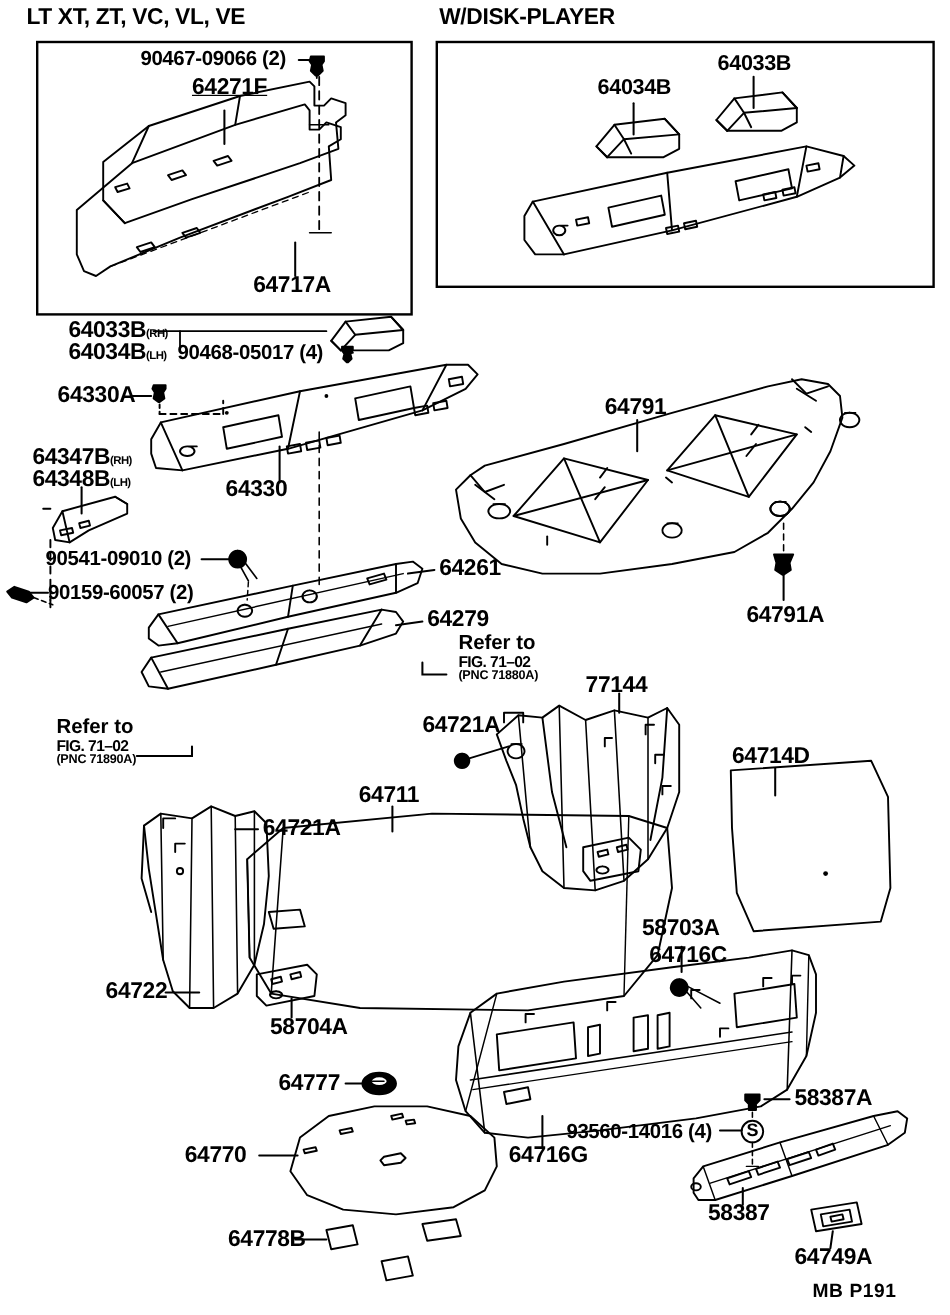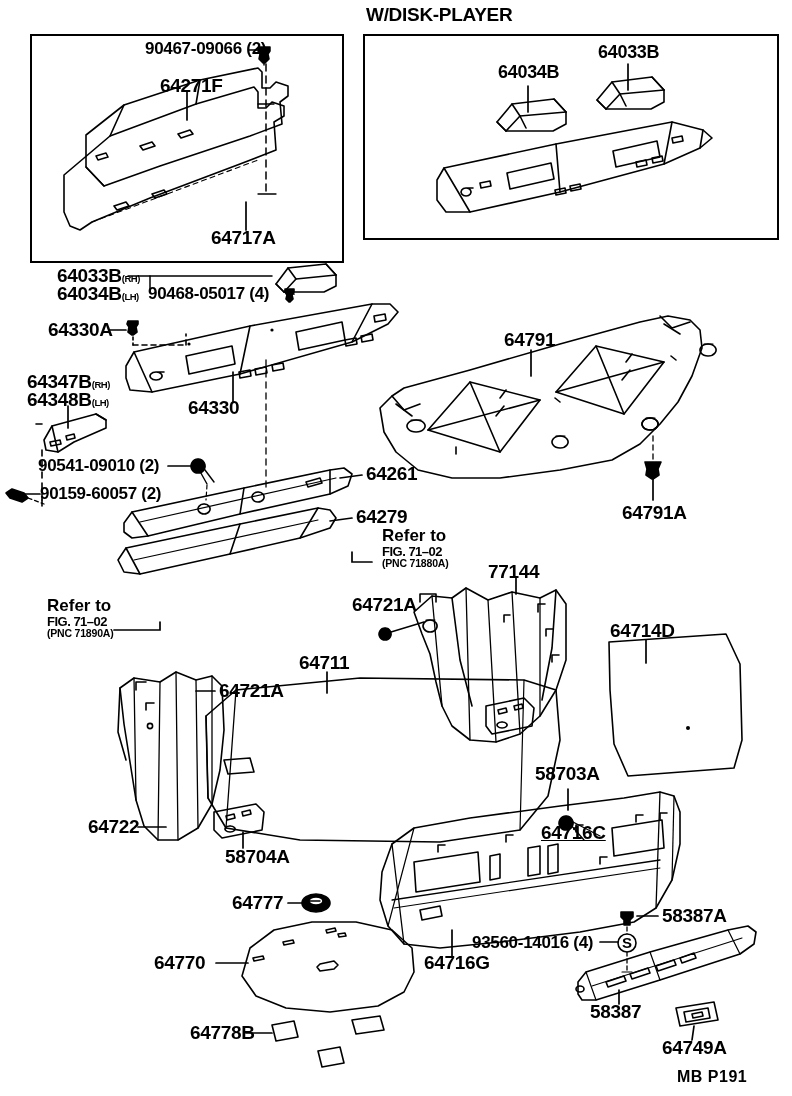--- a/index.html
+++ b/index.html
@@ -39,20 +39,21 @@
   .refblk{position:absolute;font-weight:bold;line-height:1.05;}
   .refblk .r1{font-size:17px;}
   .refblk .r2{font-size:13px;letter-spacing:-0.5px;}
   .refblk .r3{font-size:10.5px;letter-spacing:-0.2px;}
 </style>
 </head>
 <body>
 
 <div id="sheet">
 
+  <div class="boxttl" style="left:22px;top:4px;">LT XT, ZT, VC, VL, VE</div>
   <div class="panelbox" style="left:30px;top:34px;width:310px;height:225px;"></div>
 
   <div class="boxttl" style="left:366px;top:4px;">W/DISK-PLAYER</div>
   <div class="panelbox" style="left:363px;top:34px;width:412px;height:202px;"></div>
 
   <svg class="layer" viewBox="0 0 792 1096">
     <g fill="none" stroke="#000" stroke-width="1.6" stroke-linejoin="round" stroke-linecap="round">
 
       <path d="M86,167 L86,135 L124,105 L200,80 L258,68 L262,72 L262,88
                L270,88 L276,82 L288,86 L288,96 L280,102 L282,124
@@ -458,22 +459,22 @@
 
       <line x1="619" y1="1004" x2="619" y2="990"></line>
 
       <line x1="692" y1="1040" x2="694" y2="1026"></line>
 
       <path d="M114,630 L160,630 L160,622"></path>
       <path d="M372,562 L352,562 L352,552"></path>
     </g>
   </svg>
 
-  <div class="lbl lbl-17" style="left:117px;top:40px;margin-left:28px;">90467-09066 (2)</div>
-  <div class="lbl lbl-19" style="left:160px;top:76px;">64271F</div>
+  <div class="lbl lbl-17" style="left:117px;top:40px;">90467-09066 (2)</div>
+  <div class="lbl lbl-19" style="left:160px;top:63px;text-decoration:underline;">64271F</div>
   <div class="lbl lbl-19" style="left:211px;top:228px;">64717A</div>
 
   <div class="lbl lbl-18" style="left:498px;top:63px;">64034B</div>
   <div class="lbl lbl-18" style="left:598px;top:43px;">64033B</div>
 
   <div class="lbl lbl-19" style="left:57px;top:266px;">
     <span>64033B</span><span class="hand">(RH)</span>
   </div>
   <div class="lbl lbl-19" style="left:57px;top:284px;">
     <span>64034B</span><span class="hand">(LH)</span>
@@ -513,21 +514,21 @@
   <div class="lbl lbl-19" style="left:488px;top:562px;">77144</div>
   <div class="lbl lbl-19" style="left:352px;top:595px;">64721A</div>
   <div class="lbl lbl-19" style="left:219px;top:681px;">64721A</div>
 
   <div class="lbl lbl-19" style="left:610px;top:621px;">64714D</div>
   <div class="lbl lbl-19" style="left:299px;top:653px;">64711</div>
   <div class="lbl lbl-19" style="left:88px;top:817px;">64722</div>
   <div class="lbl lbl-19" style="left:225px;top:847px;">58704A</div>
 
   <div class="lbl lbl-19" style="left:535px;top:764px;">58703A</div>
-  <div class="lbl lbl-19" style="left:541px;top:823px;text-decoration:underline;">64716C</div>
+  <div class="lbl lbl-19" style="left:541px;top:787px;">64716C</div>
   <div class="lbl lbl-19" style="left:424px;top:953px;">64716G</div>
 
   <div class="lbl lbl-19" style="left:232px;top:893px;">64777</div>
   <div class="lbl lbl-19" style="left:154px;top:953px;">64770</div>
   <div class="lbl lbl-19" style="left:190px;top:1023px;">64778B</div>
 
   <div class="lbl lbl-17" style="left:472px;top:934px;">93560-14016 (4)</div>
   <div class="lbl lbl-19" style="left:662px;top:906px;">58387A</div>
   <div class="lbl lbl-19" style="left:590px;top:1002px;">58387</div>
   <div class="lbl lbl-19" style="left:662px;top:1038px;">64749A</div>

